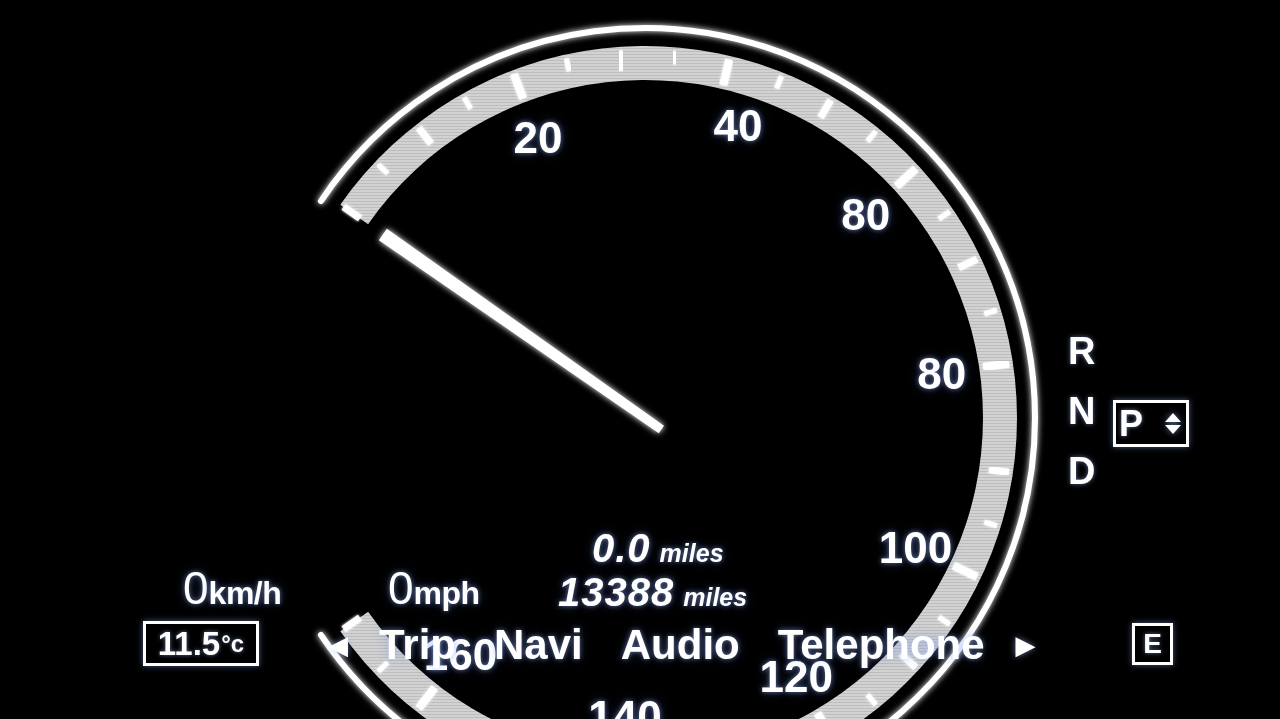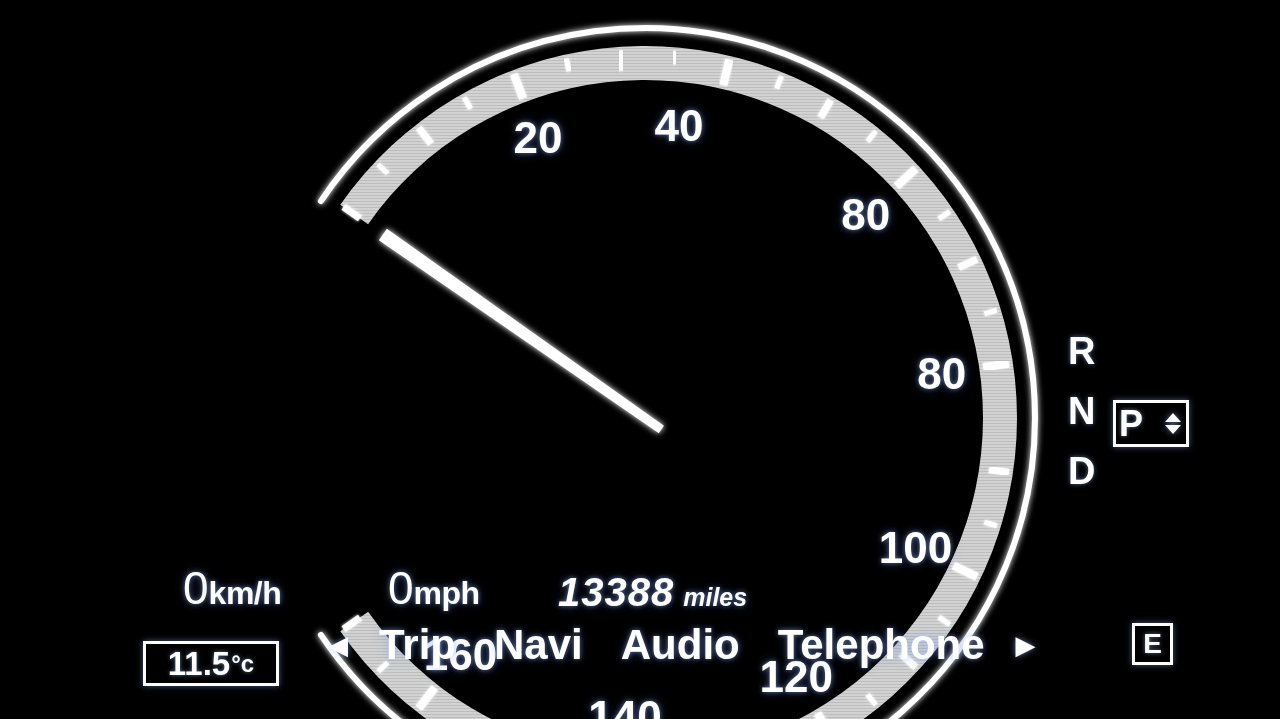--- a/index.html
+++ b/index.html
@@ -41,26 +41,25 @@
     white-space:nowrap;
     line-height:1;
     font-style:italic;
     text-shadow:0 0 5px rgba(160,190,255,.55), 0 0 12px rgba(90,120,220,.35);
   }
   .odo-num{font-size:40px;font-weight:bold;letter-spacing:1px;}
   .odo-unit{font-size:25px;font-weight:bold;margin-left:9px;}
 
   
   #temp-box{
-    position:absolute;left:143px;top:621px;width:136px;height:45px;
+    position:absolute;left:143px;top:621px;width:116px;height:45px;
     border:3px solid #ffffff;
     box-sizing:border-box;
     display:flex;align-items:center;justify-content:center;
     box-shadow:0 0 6px rgba(150,180,255,.5);
-    margin-top:20px;
   }
   #temp-box .t-val{font-size:33px;font-weight:bold;line-height:1;
     text-shadow:0 0 4px rgba(160,190,255,.6);}
   #temp-box .t-unit{font-size:24px;font-weight:bold;line-height:1;margin-left:1px;
     text-shadow:0 0 4px rgba(160,190,255,.6);}
 
   
   #menu-bar{
     position:absolute;left:316px;top:620px;height:50px;
     display:flex;align-items:center;gap:0px;
@@ -187,37 +186,40 @@
         <line x1="343.5520477016513" y1="629.0761285771854" x2="359.9350885874311" y2="617.6045998501645" stroke="#ffffff" stroke-width="7" stroke-linecap="butt" filter="url(#tinyglow)"></line>
       </g>
 
     <g id="needle-group">
         <path d="M 663.9641348493595 425.7853445277205 L 386.88638088197985 228.72147605764238 L 378.8563107730652 240.18960467768827 L 658.8019469222 433.1577129263214 Z" fill="#ffffff" stroke="none" filter="url(#softglow)"></path>
       </g>
   </svg>
 
   <div id="speed-labels">
       <div class="speed-label" style="left: 538.065px; top: 137.706px; transform: translate(-50%, -50%);">20</div>
-      <div class="speed-label" style="left: 679px; top: 125.969px; transform: translate(-50%, -50%);">40</div>
+      <div class="speed-label" style="left: 738px; top: 125.969px; transform: translate(-50%, -50%);">40</div>
       <div class="speed-label" style="left: 865.662px; top: 214.756px; transform: translate(-50%, -50%);">80</div>
       <div class="speed-label" style="left: 941.682px; top: 373.505px; transform: translate(-50%, -50%);">80</div>
       <div class="speed-label" style="left: 915.576px; top: 547.57px; transform: translate(-50%, -50%);">100</div>
       <div class="speed-label" style="left: 796.332px; top: 677.034px; transform: translate(-50%, -50%);">120</div>
       <div class="speed-label" style="left: 624.995px; top: 717.332px; transform: translate(-50%, -50%);">140</div>
       <div class="speed-label" style="left: 460.544px; top: 654.593px; transform: translate(-50%, -50%);">160</div>
     </div>
 
   <div class="unit-group" style="left:183px;top:565px;">
     <span class="unit-val">0</span><span class="unit-suffix">km/h</span>
   </div>
 
   <div class="unit-group" style="left:360px;top:565px;padding-left:28px;">
     <span class="unit-val">0</span><span class="unit-suffix">mph</span>
   </div>
 
+  <div class="odo-row" style="left:592px;top:528px;">
+    <span class="odo-num">0.0</span><span class="odo-unit">miles</span>
+  </div>
 
   <div class="odo-row" style="left:558px;top:572px;">
     <span class="odo-num">13388</span><span class="odo-unit">miles</span>
   </div>
 
   <div id="temp-box">
     <span class="t-val">11.5</span>
       <span class="t-unit">°c</span>
   </div>
 

